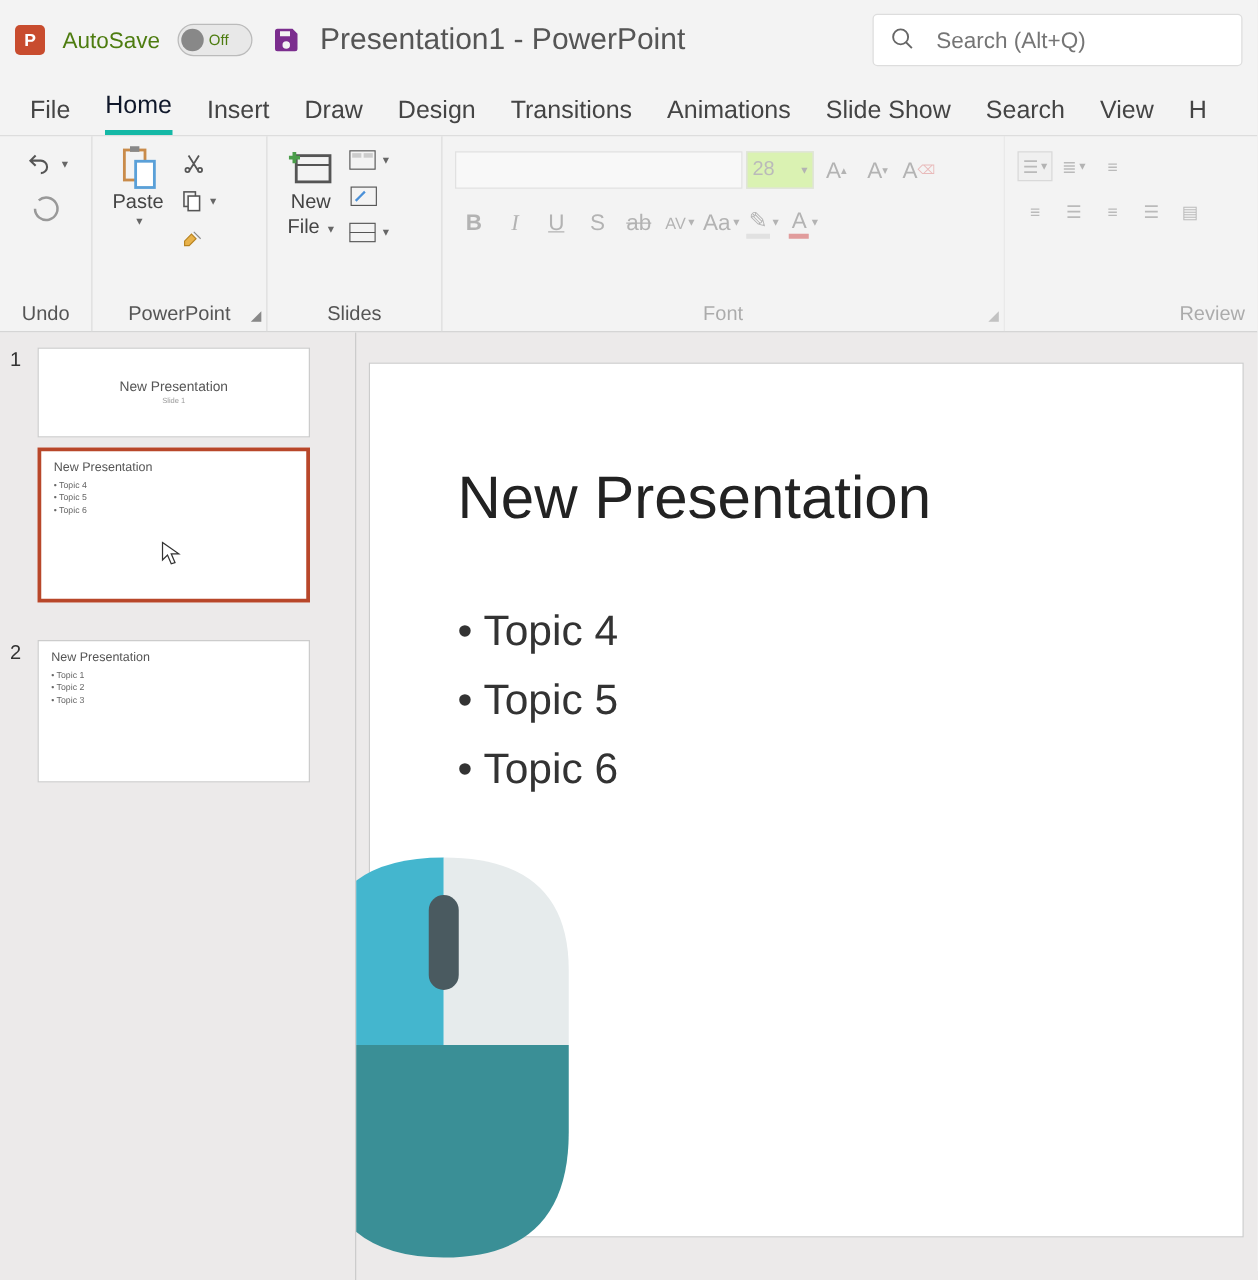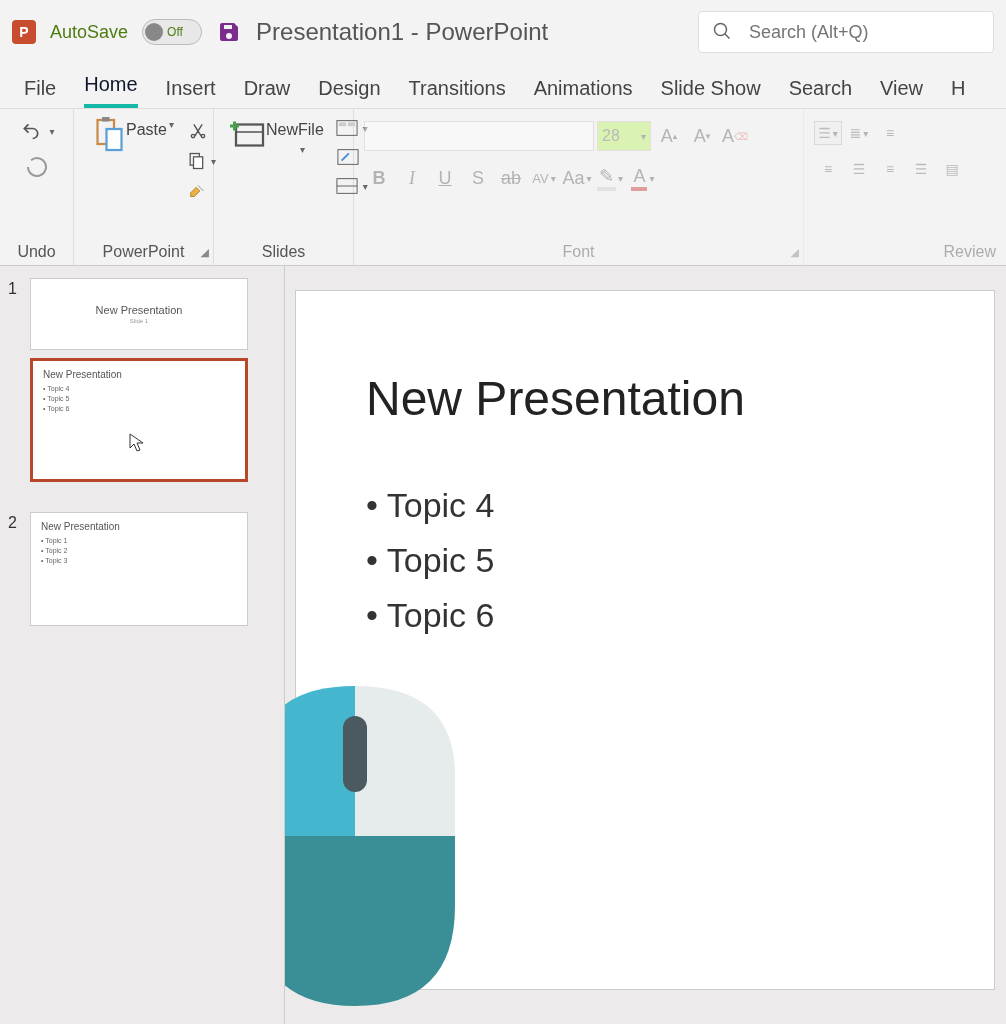--- a/index.html
+++ b/index.html
@@ -117,21 +117,21 @@
     }
     .ribbon-group-label {
       text-align: center;
       font-size: 16px;
       color: #555;
       padding-top: 2px;
       position: relative;
     }
     .launcher { position: absolute; right: -6px; bottom: 2px; font-size: 11px; color: #888; }
     .rbtn {
-      display: flex; align-items: flex-start;
+      display: flex; flex-direction: column; align-items: center;
       padding: 4px 6px;
       cursor: pointer;
       color: #555;
     }
     .rbtn-icon { height: 32px; display: flex; align-items: center; justify-content: center; }
     .rbtn-small { height: 24px; width: 24px; display: flex; align-items: center; justify-content: center; color: #666; cursor: pointer; }
     .rbtn-label { font-size: 16px; color: #444; margin-top: 2px; }
     .chevron { font-size: 10px; color: #666; margin-left: 2px; }
     .col { display: flex; flex-direction: column; gap: 2px; }
     .row { display: flex; align-items: center; gap: 3px; }

